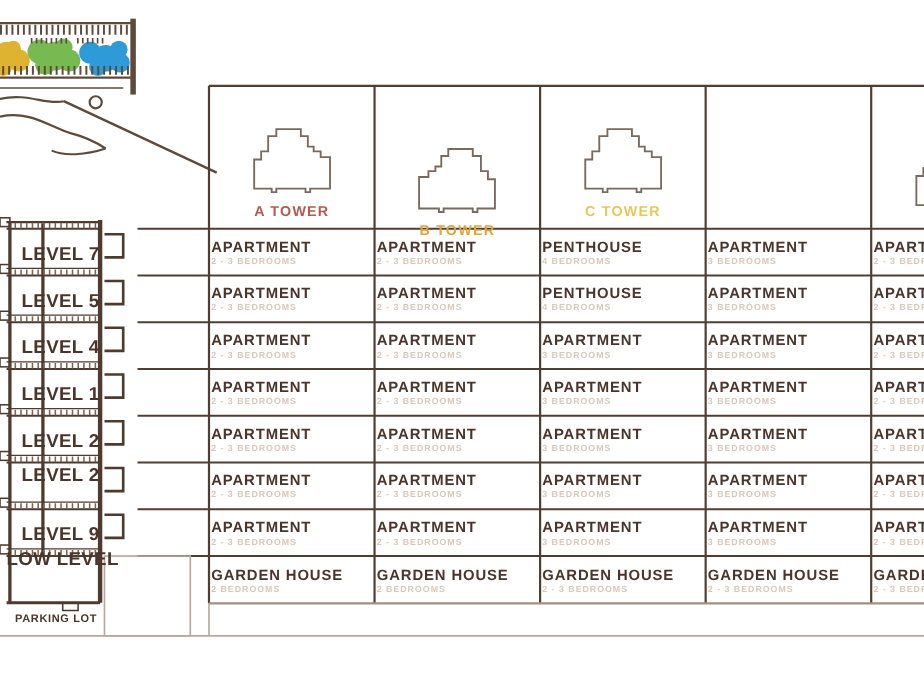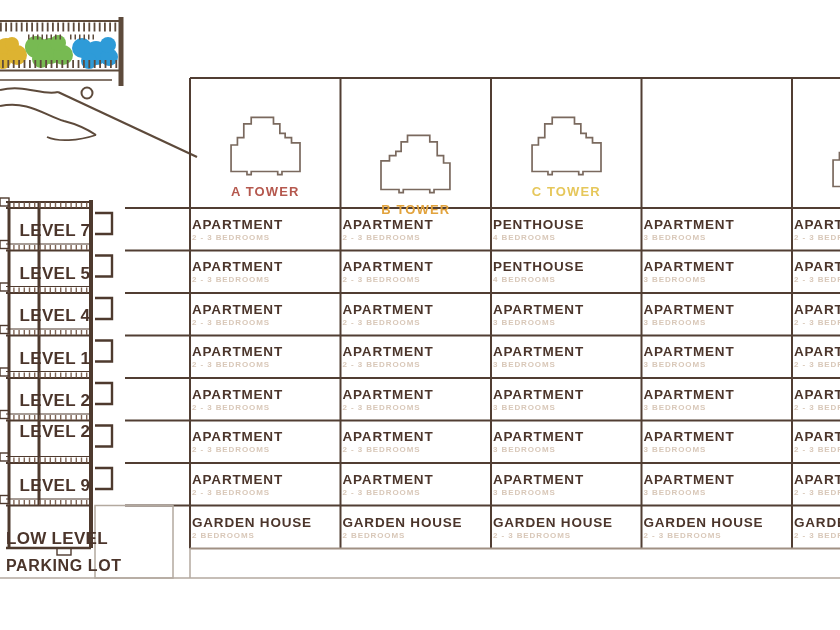--- a/index.html
+++ b/index.html
@@ -6,21 +6,21 @@
     font-family:"Liberation Sans",sans-serif;}
   #stage{position:absolute;left:0;top:0;width:840px;height:630px;}
   #bg-holder{position:absolute;left:0;top:0;width:840px;height:630px;}
   .hdr{position:absolute;display:flex;flex-direction:column;align-items:center;justify-content:flex-end;}
   .hdr svg{margin-bottom:4px;}
   .tower-label{font-weight:bold;font-size:13px;letter-spacing:1.1px;margin-bottom:9px;}
   .cell{position:absolute;display:flex;flex-direction:column;align-items:flex-start;justify-content:center;text-align:center;overflow:visible;}
   .cell .t{font-weight:bold;font-size:13.5px;letter-spacing:.8px;color:#4b352b;white-space:nowrap;}
   .cell .s{font-weight:bold;font-size:8px;letter-spacing:.9px;color:#d9c8b9;margin-top:1px;white-space:nowrap;}
   .lvl{position:absolute;font-weight:bold;font-size:17px;color:#4b352b;text-align:center;letter-spacing:.3px;white-space:nowrap;}
-  .parking{font-size:16px;letter-spacing:.6px;}
+  .parking{font-size:10px;letter-spacing:.6px;}
 </style>
 </head>
 <body>
 
 <div id="stage">
   <div id="bg-holder"><svg width="840" height="630" xmlns="http://www.w3.org/2000/svg">
         <g stroke="#5d4a3b" fill="none">
           <line x1="0" y1="21" x2="122" y2="21" stroke-width="2"></line>
           <line x1="0" y1="27" x2="122" y2="27" stroke-width="9" stroke-dasharray="1.8,3.4"></line>
           <g stroke="none" fill="#ddb331">
@@ -309,15 +309,15 @@
       <div class="s">2 - 3 BEDROOMS</div>
     </div>
     <div class="cell" style="left: 643.5px; top: 507.5px; width: 146.5px; height: 39px;">
       <div class="t">GARDEN HOUSE</div>
       <div class="s">2 - 3 BEDROOMS</div>
     </div>
     <div class="cell" style="left: 794px; top: 507.5px; width: 146.5px; height: 39px;">
       <div class="t">GARDEN HOUSE</div>
       <div class="s">2 - 3 BEDROOMS</div>
     </div>
-    <div class="lvl" style="left: 6px; top: 529px; width: 86px;">LOW LEVEL</div>
+    <div class="lvl" style="left: 6px; top: 499px; width: 86px;">LOW LEVEL</div>
     <div class="lvl parking" style="left: 6px; top: 557px; width: 90px;">PARKING LOT</div>
   </div>
 
 </body></html>

